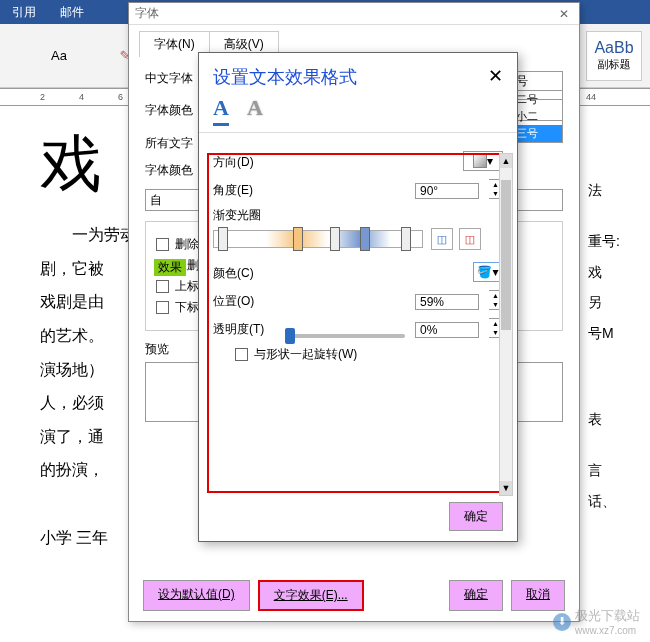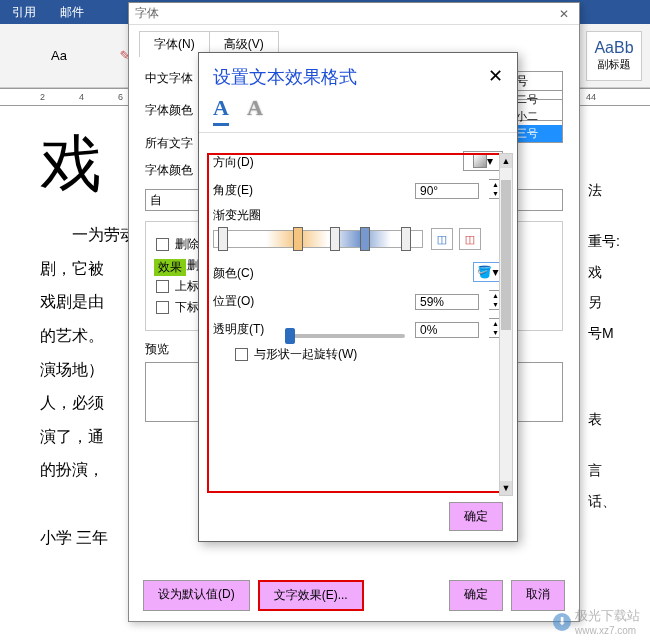--- a/index.html
+++ b/index.html
@@ -33,21 +33,21 @@
 .dlg-body { padding: 10px 16px; }
 .row { display: flex; align-items: center; margin-bottom: 10px; }
 .lbl { width: 64px; font-size: 12px; }
 .combo { height: 22px; border: 1px solid #999; background: #fff; flex: 1; }
 .fieldset { border: 1px solid #ccc; padding: 10px; margin-top: 6px; position: relative; }
 .legend { position: absolute; top: -8px; left: 8px; background: #84cc16; padding: 0 4px; font-size: 12px; margin-top: 45px; }
 .chk-row { display: flex; align-items: center; gap: 6px; margin: 4px 0; font-size: 12px; }
 .chk { width: 13px; height: 13px; border: 1px solid #666; }
 .preview-lbl { font-size: 12px; margin-top: 10px; }
 .preview-box { border: 1px solid #999; height: 60px; display: flex; align-items: center; justify-content: center; font-size: 26px; font-family: KaiTi, serif; margin-top: 4px; }
-.dlg-buttons { position: absolute; bottom: 10px; left: 14px; right: 14px; display: flex; gap: 8px; }
+.dlg-buttons { position: absolute; bottom: 10px; left: 14px; right: 14px; display: flex; gap: 8px; text-decoration: underline; }
 .btn { border: 1px solid #999; background: #f0abfc; padding: 5px 14px; font-size: 12px; cursor: pointer; }
 .btn.primary { margin-left: auto; }
 .highlight-btn { border: 2px solid #e00000; }
 
 
 .dlg-fx { position: absolute; top: 52px; left: 198px; width: 320px; height: 490px; background: #fff; border: 1px solid #666; box-shadow: 3px 3px 10px rgba(0,0,0,.3); z-index: 10; }
 .dlg-fx-title { color: #1d4ed8; font-size: 18px; padding: 12px 14px 6px 14px; }
 .dlg-fx-close { position: absolute; top: 12px; right: 14px; font-size: 18px; cursor: pointer; }
 .dlg-fx-tabstrip { padding: 0 14px 6px 14px; display: flex; gap: 18px; border-bottom: 1px solid #ddd; }
 .fx-tab-icon { font-size: 22px; font-family: Georgia,serif; font-weight: bold; cursor: pointer; }

